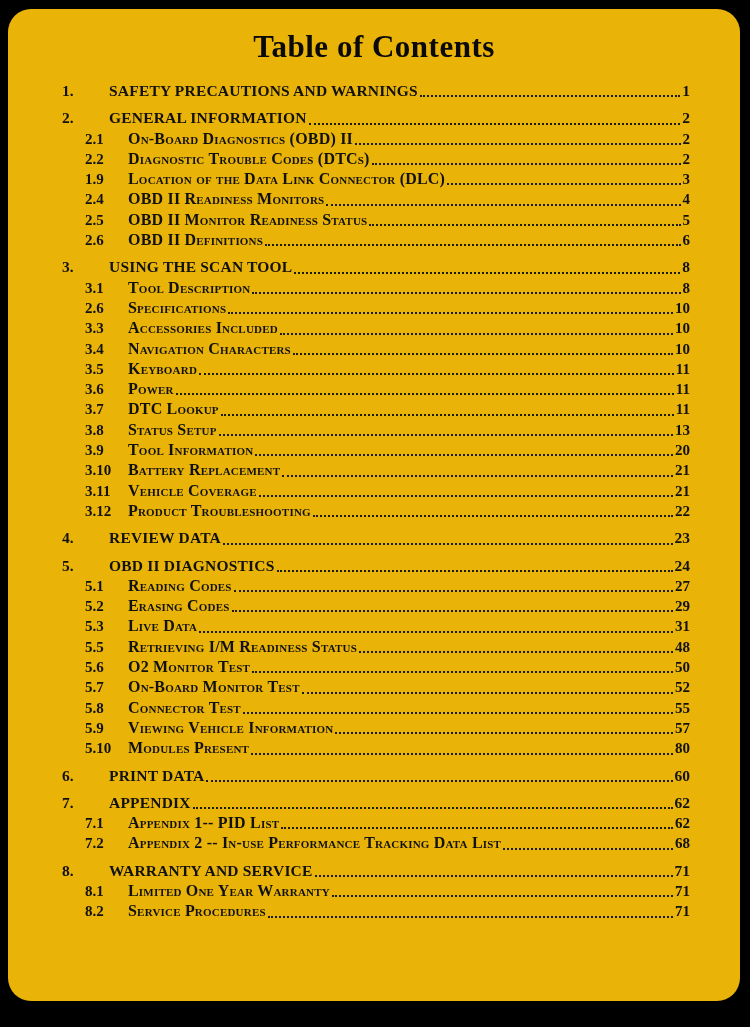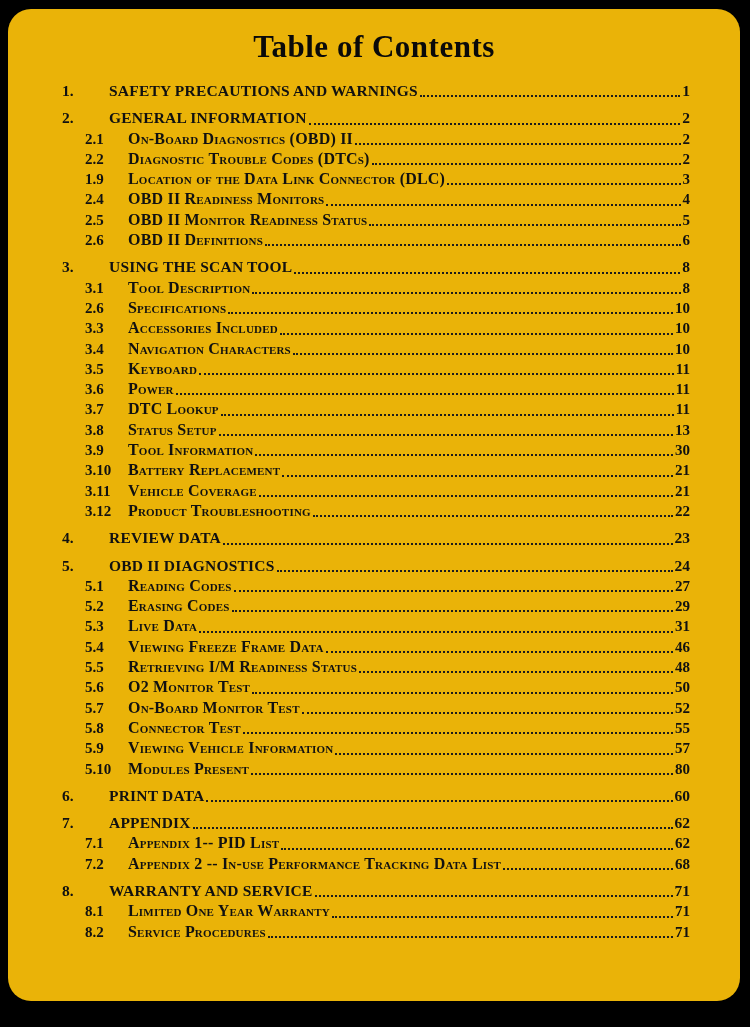--- a/index.html
+++ b/index.html
@@ -161,21 +161,21 @@
       <div class="row lvl2">
     <span class="num">3.8</span>
     <span class="title">Status Setup</span>
     <span class="leader"></span>
     <span class="pagenum">13</span>
   </div>
       <div class="row lvl2">
     <span class="num">3.9</span>
     <span class="title">Tool Information</span>
     <span class="leader"></span>
-    <span class="pagenum">30</span>
+    <span class="pagenum">20</span>
   </div>
       <div class="row lvl2">
     <span class="num">3.10</span>
     <span class="title">Battery Replacement</span>
     <span class="leader"></span>
     <span class="pagenum">21</span>
   </div>
       <div class="row lvl2">
     <span class="num">3.11</span>
     <span class="title">Vehicle Coverage</span>
@@ -210,26 +210,20 @@
     <span class="num">5.2</span>
     <span class="title">Erasing Codes</span>
     <span class="leader"></span>
     <span class="pagenum">29</span>
   </div>
       <div class="row lvl2">
     <span class="num">5.3</span>
     <span class="title">Live Data</span>
     <span class="leader"></span>
     <span class="pagenum">31</span>
-  </div>
-      <div class="row lvl2">
-    <span class="num">5.4</span>
-    <span class="title">Viewing Freeze Frame Data</span>
-    <span class="leader"></span>
-    <span class="pagenum">46</span>
   </div>
       <div class="row lvl2">
     <span class="num">5.5</span>
     <span class="title">Retrieving I/M Readiness Status</span>
     <span class="leader"></span>
     <span class="pagenum">48</span>
   </div>
       <div class="row lvl2">
     <span class="num">5.6</span>
     <span class="title">O2 Monitor Test</span>

